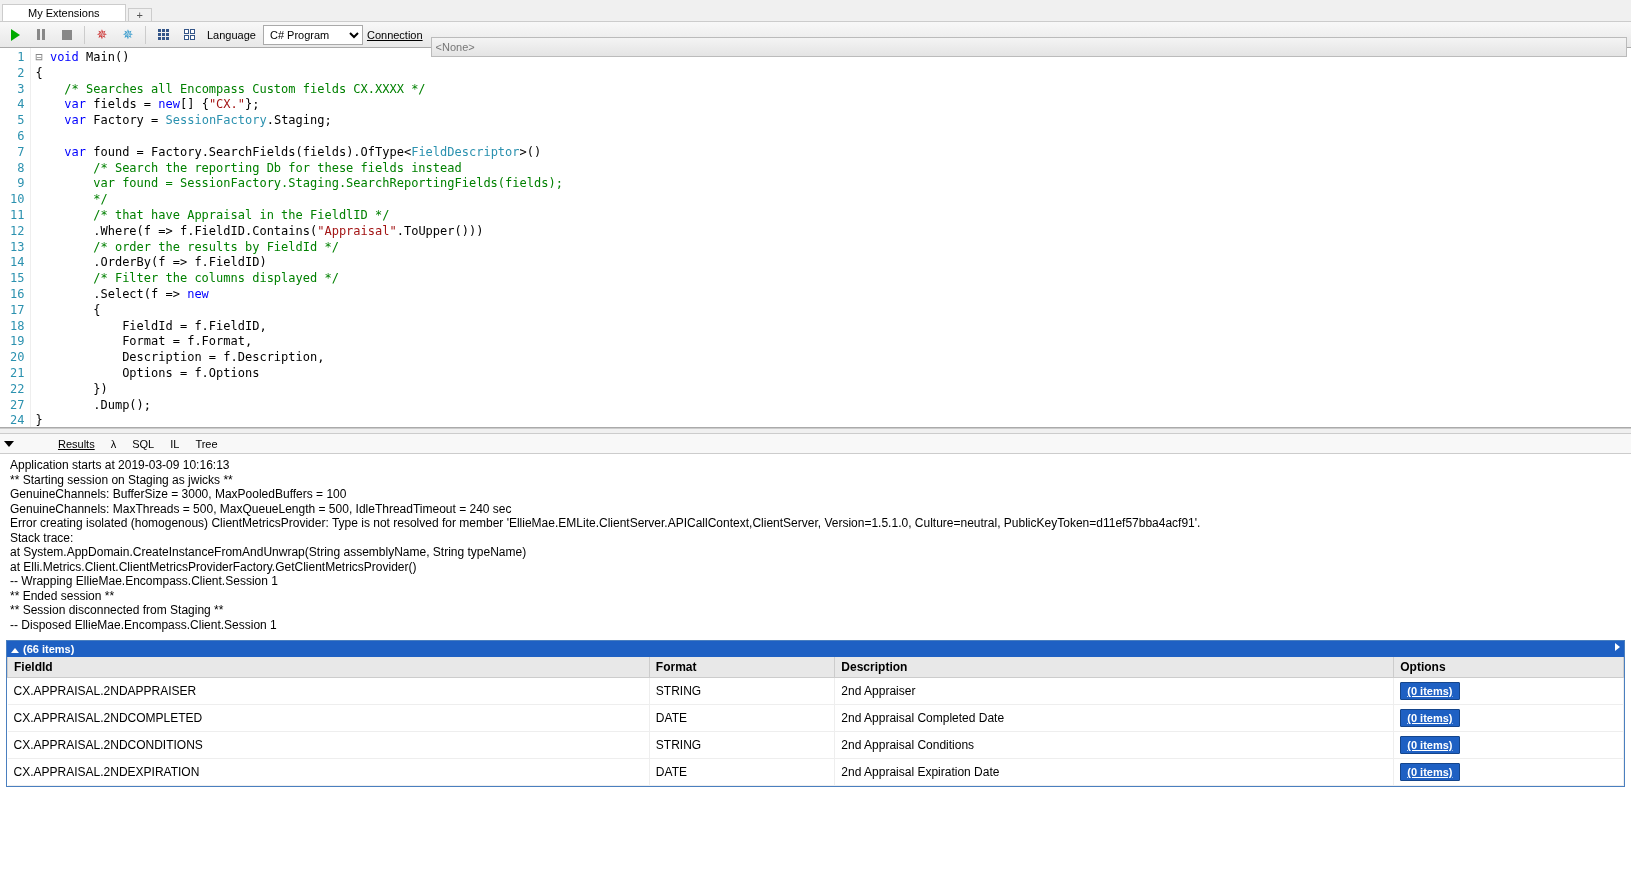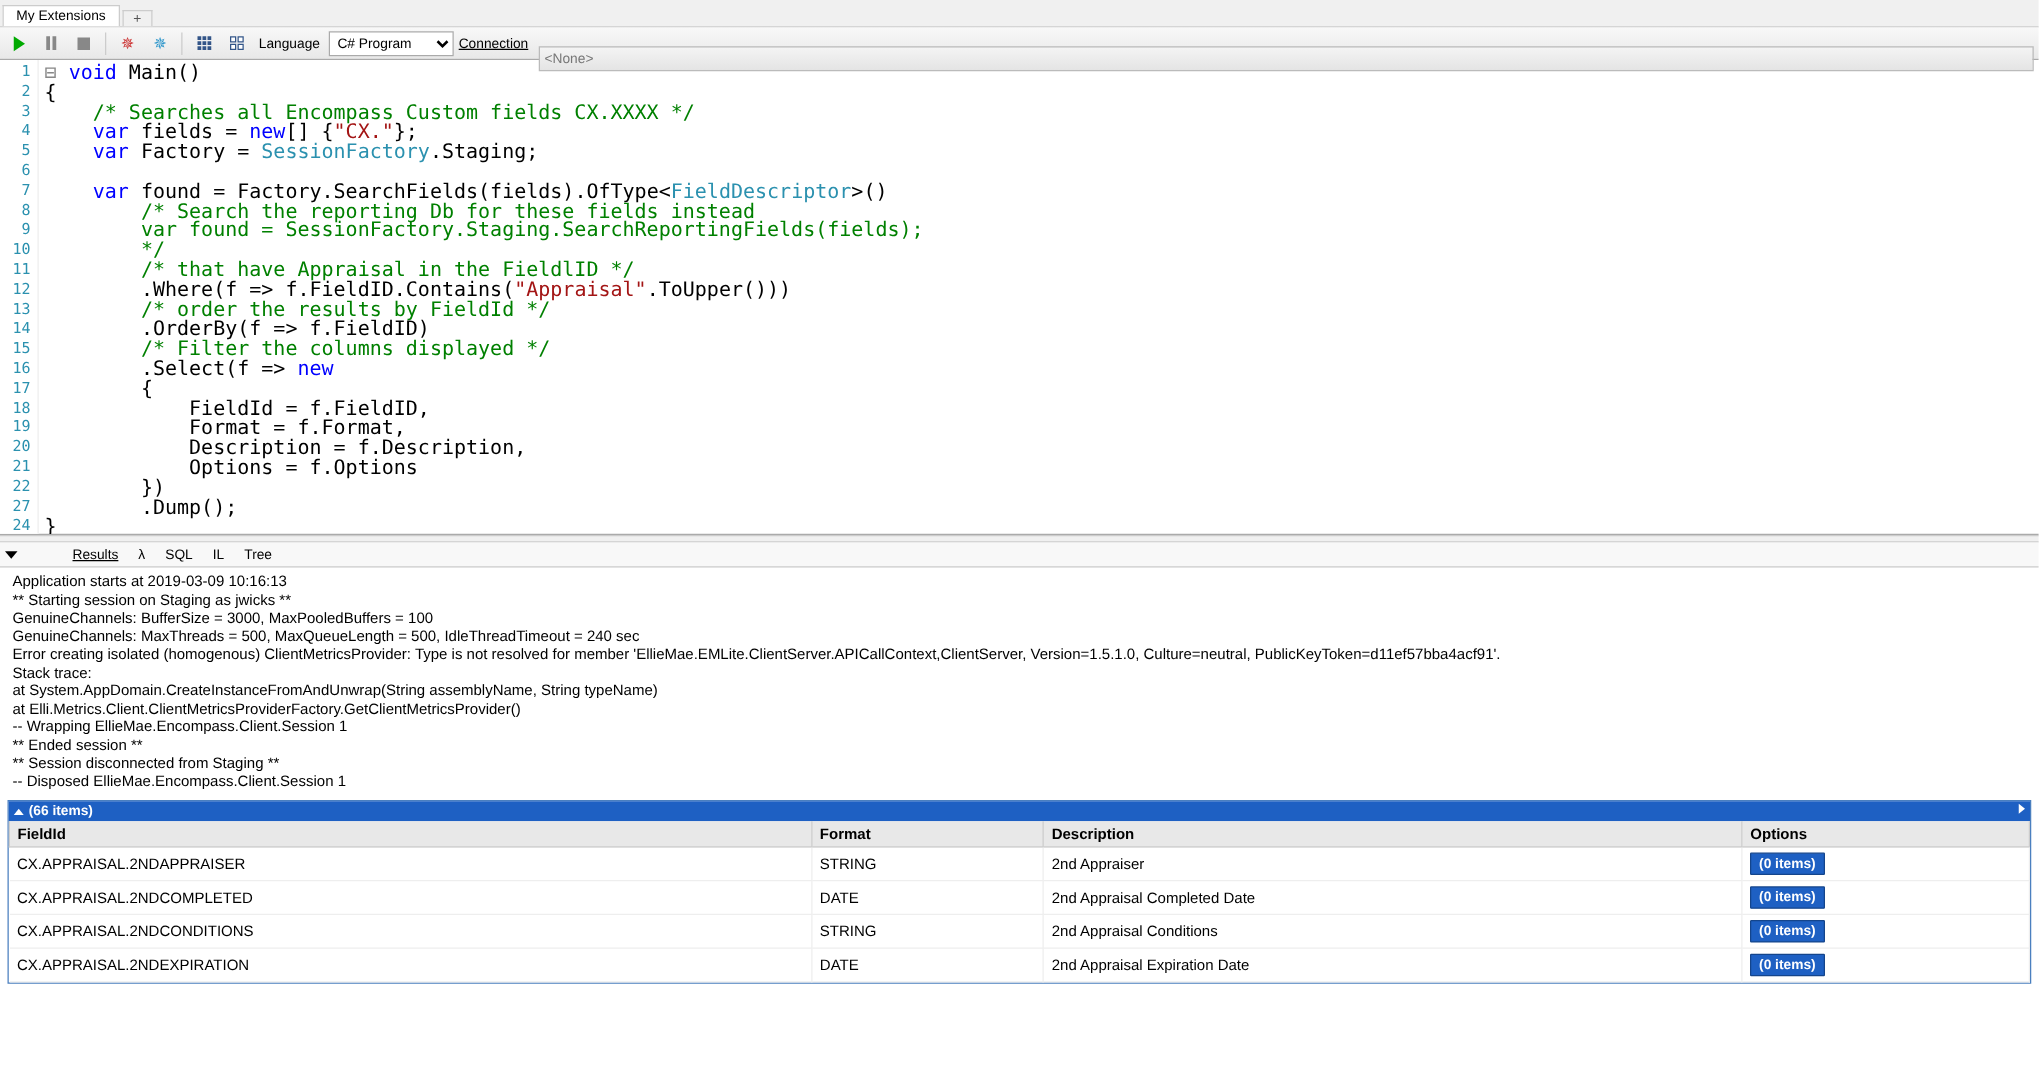--- a/index.html
+++ b/index.html
@@ -1,20 +1,20 @@
 <!DOCTYPE html>
 <html><head>
 <meta charset="utf-8">
 <style>
   * { box-sizing: border-box; margin: 0; padding: 0; }
   body { font-family: "Segoe UI", Tahoma, sans-serif; font-size: 12px; background: #fff; width: 1631px; height: 871px; overflow: hidden; }
   
   
   .tab-bar { display: flex; background: #f0f0f0; border-bottom: 1px solid #ccc; height: 22px; align-items: flex-end; }
-  .tab { background: #fff; border: 1px solid #ccc; border-bottom: none; padding: 2px 10px; font-size: 11px; margin-left: 2px; display:flex; align-items:center;}
+  .tab { background: #fff; border: 1px solid #ccc; border-bottom: none; padding: 2px 25px; font-size: 11px; margin-left: 2px; display:flex; align-items:center;}
   .tab-add { background:#f0f0f0; border:1px solid #ccc; border-bottom:none; padding:0 8px; font-size:11px; margin-left:2px; color:#555;}
   
   
   .toolbar { display: flex; align-items: center; background: linear-gradient(#f8f8f8,#e8e8e8); border-bottom: 1px solid #aaa; height: 26px; padding: 0 4px; gap:4px;}
   .tb-btn { width: 22px; height: 20px; display: flex; align-items: center; justify-content: center; border:1px solid transparent;}
   .tb-sep { width:1px; height:18px; background:#ccc; margin:0 2px;}
   .play-icon { width: 0; height: 0; border-left: 9px solid #0a0; border-top: 6px solid transparent; border-bottom: 6px solid transparent; }
   .pause-icon { display:flex; gap:2px;} .pause-icon span{width:3px;height:11px;background:#888;}
   .stop-icon { width:10px; height:10px; background:#888;}
   .bug-icon { font-size:13px; }
@@ -24,21 +24,21 @@
   .grid2-icon span{background:#fff;border:1px solid #358;}
   .tb-label { font-size: 11px; color:#000; margin:0 3px; }
   .tb-select { font-size: 11px; height: 20px; border:1px solid #aaa; background:#fff; padding:0 2px; min-width:100px;}
   .tb-link { font-size:11px; color:#000; text-decoration: underline; margin-left: 0; cursor:pointer;}
   .tb-conn { flex:1; font-size:11px; color:#777; background:linear-gradient(#f4f4f4,#e4e4e4); border:1px solid #bbb; height:20px; display:flex;align-items:center;padding:0 4px;margin-left:4px;margin-top:25px;}
 
   
   .editor { display:flex; height: 380px; border-bottom:1px solid #aaa; background:#fff;}
   .gutter { background:#fff; color:#2b91af; text-align:right; padding:2px 6px 2px 10px; border-right:1px solid #eee; user-select:none;}
   .gutter div { height: 15.8px; font-family: Consolas, monospace; font-size:12px;}
-  .code { flex:1; padding:2px 4px; font-family:Consolas,monospace; font-size:16px; white-space:pre; overflow:auto; line-height:15.8px;}
+  .code { flex:1; padding:2px 4px; font-family:Consolas,monospace; font-size:12px; white-space:pre; overflow:auto; line-height:15.8px;}
   .fold { color:#888; }
   .kw { color:#0000ff; }
   .cm { color:#008000; }
   .tp { color:#2b91af; }
   .st { color:#a31515; }
   
   
   .splitter { height:6px; background:#f0f0f0; border-top:1px solid #ccc; border-bottom:1px solid #ccc;}
 
   
@@ -52,21 +52,21 @@
   
   
   .grid-wrap { margin:4px 6px 0 6px; border:1px solid #4a7fbf;}
   .grid-head { background:#1e60c3; color:#fff; font-size:11px; font-weight:bold; padding:2px 4px; display:flex; justify-content:space-between;}
   .grid-head .arrow-up{width:0;height:0;border-left:4px solid transparent;border-right:4px solid transparent;border-bottom:5px solid #fff;margin-right:4px;display:inline-block;}
   .grid-head .arrow-r{width:0;height:0;border-top:4px solid transparent;border-bottom:4px solid transparent;border-left:5px solid #fff;}
   table.grid { width:100%; border-collapse:collapse; font-size:12px;}
   table.grid th { background:#e8e8e8; text-align:left; padding:3px 6px; font-weight:bold; border:1px solid #ccc; border-top:none;}
   table.grid td { padding:4px 6px; border:1px solid #eee; border-left:none;border-right:1px solid #eee; vertical-align:middle;}
   table.grid tr td:first-child{border-left:none;}
-  .badge { display:inline-block; background:#1e60c3; color:#fff; font-size:11px; font-weight:bold; padding:2px 6px; border:1px solid #14458c; border-radius:1px;}
+  .badge { display:inline-block; background:#1e60c3; color:#fff; font-size:11px; font-weight:bold; padding:2px 6px; border:1px solid #14458c; border-radius:1px;text-decoration:underline;}
 </style>
 </head>
 <body>
 
 <div class="tab-bar">
   <div class="tab">
       <span>My Extensions</span>
     </div>
   <div class="tab-add"><span>+</span></div>
 </div>

